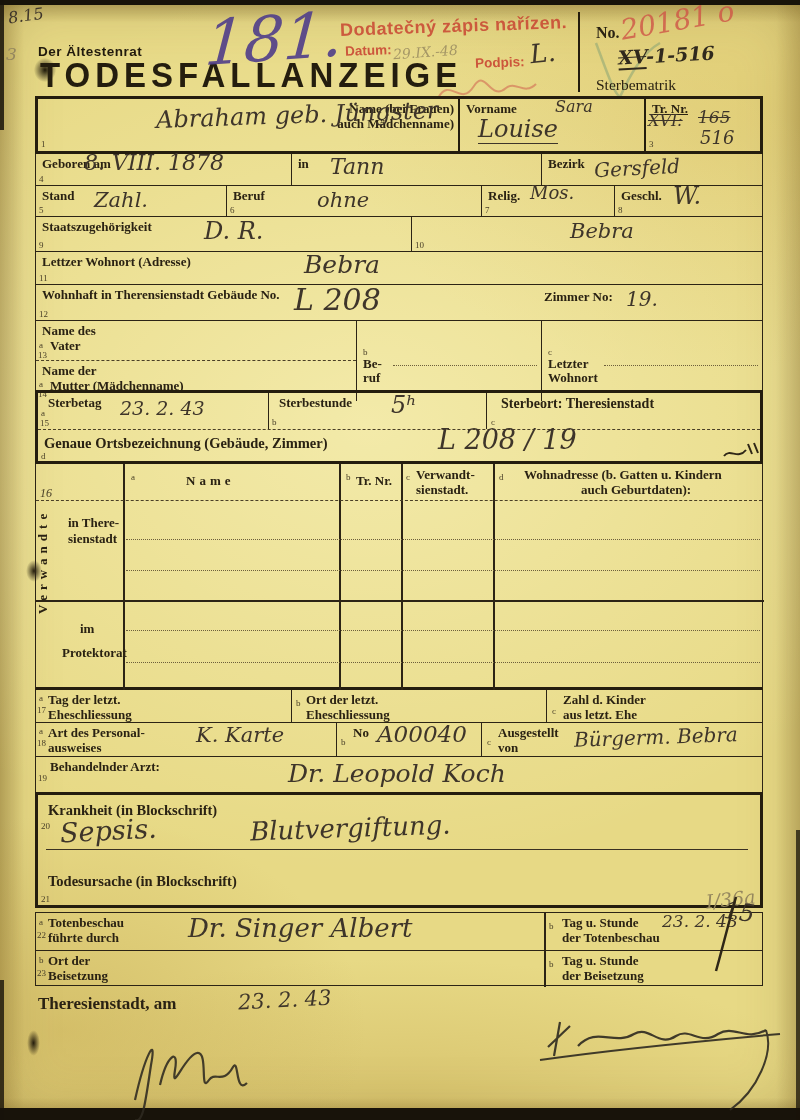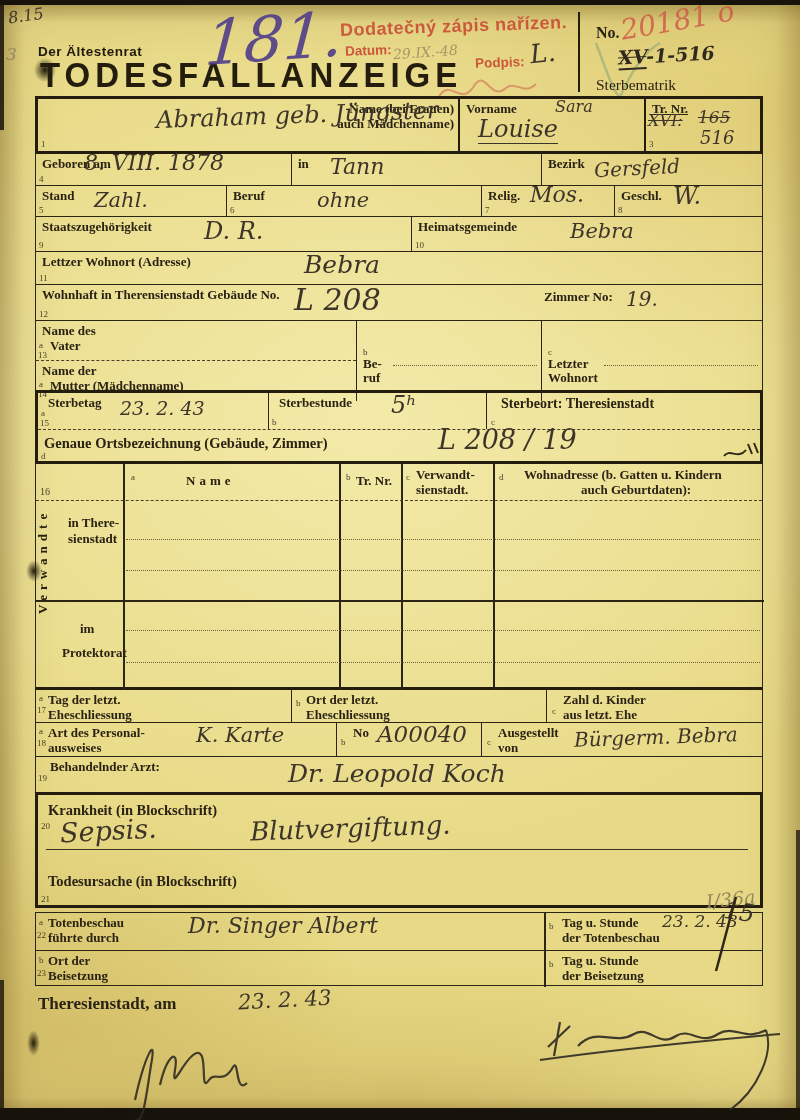--- a/index.html
+++ b/index.html
@@ -116,36 +116,35 @@
         <span class="hw" style="left:58px;top:2px;font-size:21px;">Zahl.</span>
         </div>
       <div class="cell" style="width:255px;border-left:1.5px solid #2c2415;">
           <span class="lbl">Beruf</span>
           <span class="sub" style="left:3px;bottom:1px;">6</span>
         <span class="hw" style="left:90px;top:2px;font-size:21px;">ohne</span>
         </div>
       <div class="cell" style="width:133px;border-left:1.5px solid #2c2415;">
           <span class="lbl">Relig.</span>
           <span class="sub" style="left:3px;bottom:1px;">7</span>
-        <span class="hw" style="left:48px;top:-4px;font-size:22px;">Mos.</span>
+        <span class="hw" style="left:48px;top:-4px;font-size:18px;">Mos.</span>
         </div>
       <div class="cell" style="flex:1;border-left:1.5px solid #2c2415;">
           <span class="lbl">Geschl.</span>
           <span class="sub" style="left:3px;bottom:1px;">8</span>
         <span class="hw" style="left:58px;top:-4px;font-size:24px;">W.</span>
         </div>
     </div>
     <div class="row" style="height:35px;">
       <div class="cell" style="width:375px;">
           <span class="lbl">Staatszugehörigkeit</span>
           <span class="sub" style="left:3px;bottom:1px;">9</span>
         <span class="hw" style="left:168px;top:0px;font-size:24px;">D. R.</span>
         </div>
       <div class="cell" style="flex:1;border-left:1.5px solid #2c2415;">
-          <span class="lbl">Heimatsgemeinde</span>
           <span class="sub" style="left:3px;bottom:1px;">10</span>
         <span class="hw" style="left:158px;top:2px;font-size:21px;">Bebra</span>
         </div>
     </div>
     <div class="row" style="height:33px;">
       <div class="cell" style="flex:1;">
           <span class="lbl">Lettzer Wohnort (Adresse)</span>
           <span class="sub" style="left:3px;bottom:1px;">11</span>
         <span class="hw" style="left:268px;top:-2px;font-size:25px;">Bebra</span>
         </div>
@@ -221,21 +220,21 @@
     <div class="vline" style="left:87px;top:0;height:226px;"></div>
     <div class="vline" style="left:303px;top:0;height:226px;"></div>
     <div class="vline" style="left:365px;top:0;height:226px;"></div>
     <div class="vline" style="left:457px;top:0;height:226px;"></div>
     <div style="position:absolute;left:0;right:0;top:36px;border-top:1.5px dashed #4a3f26;"></div>
     <div class="hline" style="left:0;right:0;top:136px;width:728px;"></div>
     <div class="dotline" style="left:90px;right:2px;top:75px;"></div>
     <div class="dotline" style="left:90px;right:2px;top:106px;"></div>
     <div class="dotline" style="left:90px;right:2px;top:166px;"></div>
     <div class="dotline" style="left:90px;right:2px;top:198px;"></div>
-    <span class="sub" style="left:4px;top:22px;font-size:10px;">16</span>
+    <span class="sub" style="left:4px;top:22px;font-size:12px;font-style:italic;">16</span>
     <span class="sub" style="left:95px;top:8px;">a</span>
     <div class="lbl" style="position:absolute;left:150px;top:10px;letter-spacing:4px;">Name</div>
     <span class="sub" style="left:310px;top:8px;">b</span>
     <div class="lbl" style="position:absolute;left:320px;top:10px;">Tr. Nr.</div>
     <span class="sub" style="left:370px;top:8px;">c</span>
     <div class="lbl" style="position:absolute;left:380px;top:4px;">Verwandt-</div>
     <div class="lbl2" style="position:absolute;left:380px;top:19px;">sienstadt.</div>
     <span class="sub" style="left:463px;top:8px;">d</span>
     <div class="lbl" style="position:absolute;left:488px;top:4px;">Wohnadresse (b. Gatten u. Kindern</div>
     <div class="lbl2" style="position:absolute;left:545px;top:19px;">auch Geburtdaten):</div>
@@ -310,21 +309,21 @@
   </div>
 
   <div class="sect" style="left:35px;top:912px;width:728px;height:74px;border:1.5px solid #2c2415;">
     <div class="vline" style="left:508px;top:0;height:74px;"></div>
     <div class="row" style="height:38px;">
       <div class="cell" style="width:508px;">
           <span class="lbl" style="padding-left:6px;">Totenbeschau</span>
           <span class="lbl2" style="padding-left:6px;">führte durch</span>
         <span class="sub" style="left:3px;top:4px;">a</span>
           <span class="sub" style="left:1px;top:17px;">22</span>
-        <span class="hw" style="left:152px;top:0px;font-size:22px;">Dr. Singer Albert</span>
+        <span class="hw" style="left:152px;top:0px;font-size:26px;">Dr. Singer Albert</span>
         </div>
       <div class="cell" style="flex:1;">
           <span class="lbl" style="padding-left:12px;">Tag u. Stunde</span>
           <span class="lbl2" style="padding-left:12px;">der Totenbeschau</span>
         <span class="sub" style="left:5px;top:8px;">b</span>
         <span class="hw" style="left:118px;top:-2px;font-size:17px;">23. 2. 43</span>
         </div>
     </div>
     <div class="row" style="height:34px;border-bottom:none;">
       <div class="cell" style="width:508px;">

